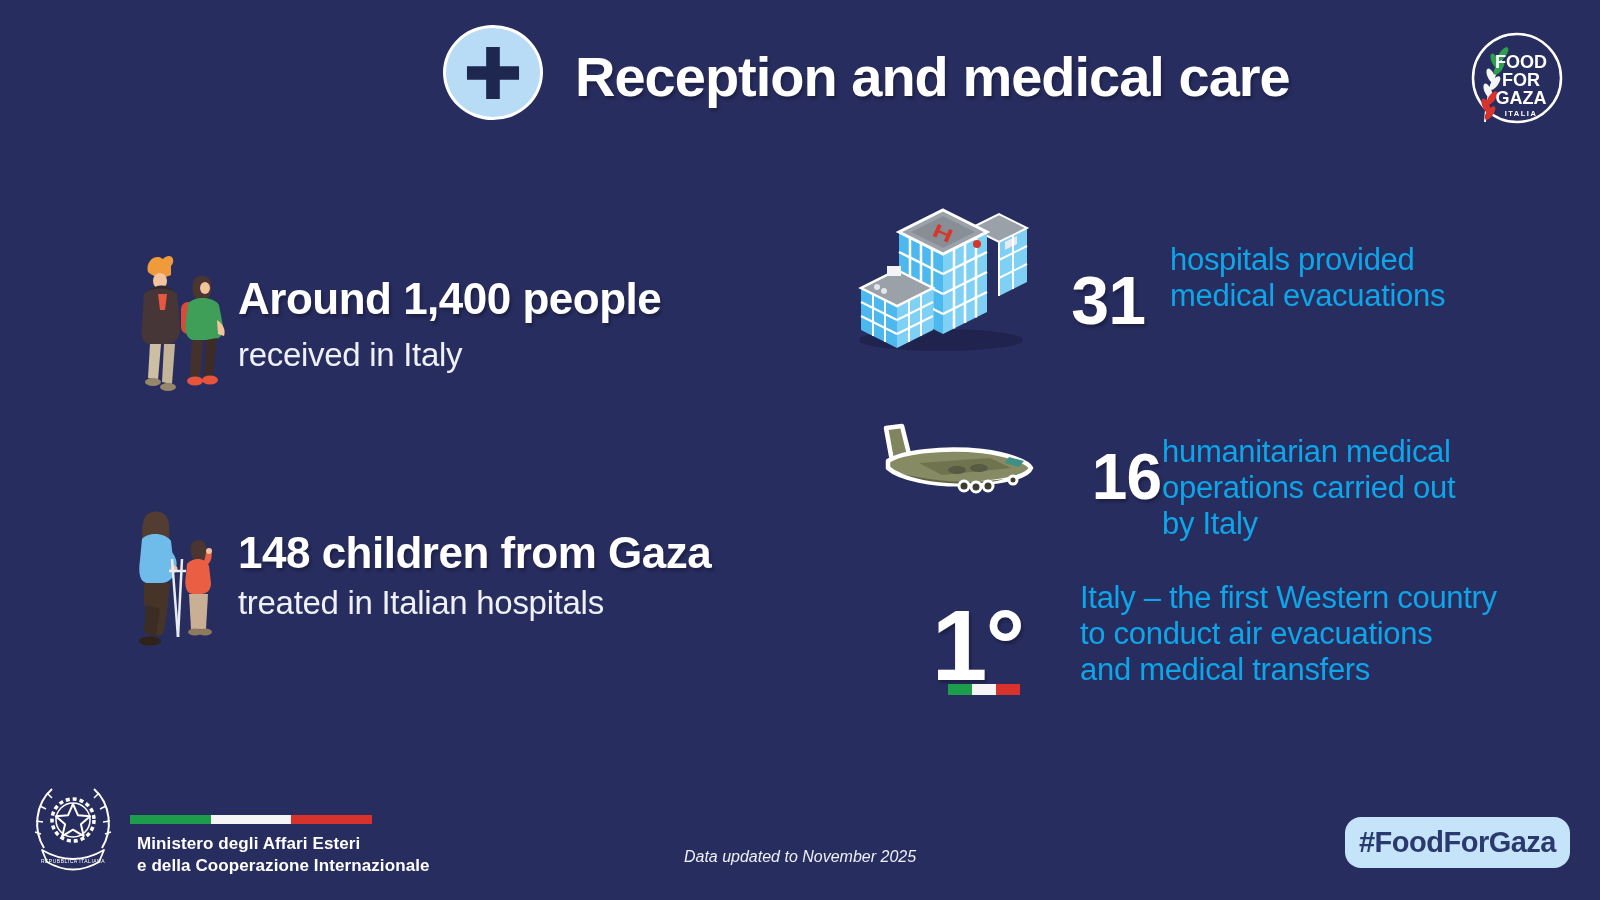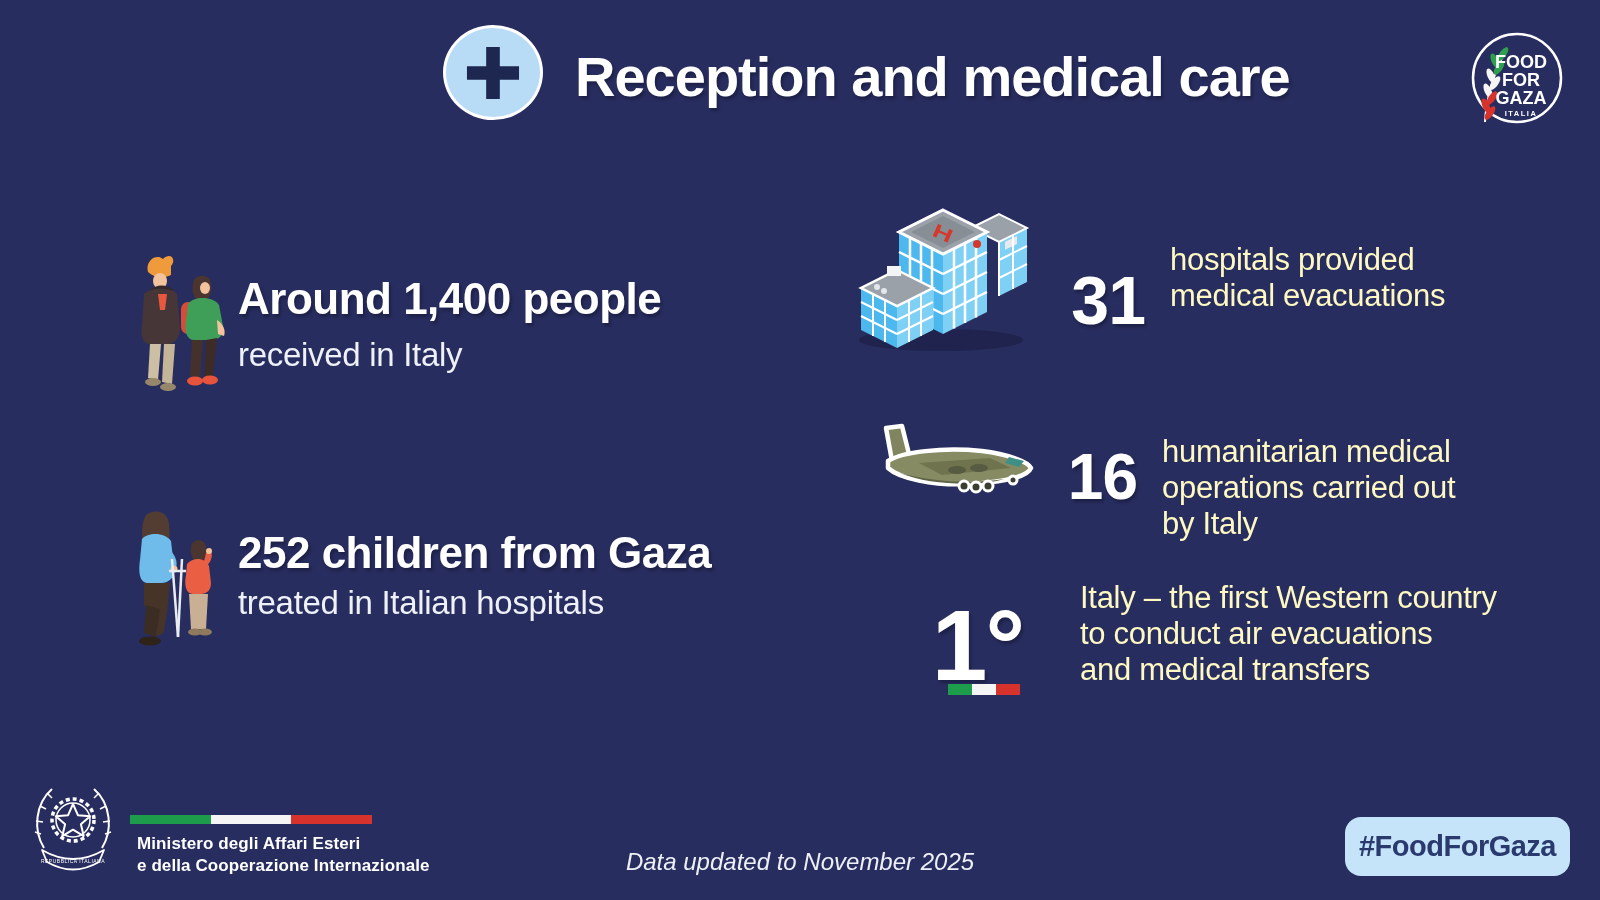--- a/index.html
+++ b/index.html
@@ -25,31 +25,31 @@
 
   
   .logo{left:1455px;top:28px;width:115px;height:105px;}
 
   
   .stat-value{font-size:44px;font-weight:700;letter-spacing:-0.5px;white-space:nowrap;}
   .stat-label{font-size:33px;font-weight:400;letter-spacing:-0.3px;color:#eef1f8;white-space:nowrap;}
 
   
   .big-number{font-size:68px;font-weight:700;text-align:right;letter-spacing:-1px;}
-  .right-label{font-size:31px;font-weight:400;letter-spacing:-0.3px;line-height:36px;color:#fef9c3;white-space:nowrap;}
+  .right-label{font-size:31px;font-weight:400;letter-spacing:-0.3px;line-height:36px;color:#0ea5e9;white-space:nowrap;}
   .rank-number{font-size:100px;font-weight:700;line-height:100px;text-align:center;letter-spacing:-2px;}
   .flag-bar{display:flex;}
   .flag-bar span{flex:1;height:100%;display:block;}
 
   
   .ministry{left:130px;top:833px;font-size:17px;font-weight:700;line-height:22px;letter-spacing:0.1px;margin-left:7px;}
   .flag-strip{left:130px;top:815px;width:242px;height:9px;}
-  .note{left:50%;top:848px;transform:translateX(-50%);font-style:italic;font-size:24px;color:#eef0f8;white-space:nowrap;text-align:right;}
+  .note{left:50%;top:848px;transform:translateX(-50%);font-style:italic;font-size:16px;color:#eef0f8;white-space:nowrap;text-align:right;}
   .hashtag-badge{
-    left:1345px;top:817px;width:225px;height:59px;border-radius:16px;
+    left:1345px;top:817px;width:225px;height:51px;border-radius:16px;
     background:#c5e4f9;display:flex;align-items:center;justify-content:center;
   }
   .hashtag-badge div{font-size:29px;font-weight:700;color:#2b3a6e;letter-spacing:-0.5px;}
 </style>
 </head>
 <body>
 
 <div class="canvas">
 
   <div class="abs cross-badge">
@@ -128,21 +128,21 @@
 
       <path d="M79,42 C79,33 94,33 94,42 C96,50 92,57 86,57 C81,57 78,50 79,42 Z" fill="#4a3530"></path>
       <path d="M75,59 C81,52 93,52 97,61 L99,78 C99,85 95,89 89,89 L81,89 C74,89 72,80 74,70 Z" fill="#ea5f44"></path>
       <path d="M93,62 C99,58 101,51 99,46 L94,48 C93,53 92,57 90,60 Z" fill="#ea5f44"></path>
       <circle cx="97" cy="46" r="3" fill="#f3c39e"></circle>
       <path d="M77,89 L96,89 L94,124 L79,124 Z" fill="#c9b094"></path>
       <ellipse cx="83" cy="127" rx="7" ry="3.5" fill="#8f7a60"></ellipse>
       <ellipse cx="93" cy="127" rx="7" ry="3.5" fill="#8f7a60"></ellipse>
     </svg>
   </div>
-  <div class="abs stat-value shadowed" style="left:238px;top:528px;">252 children from Gaza</div>
+  <div class="abs stat-value shadowed" style="left:238px;top:528px;">148 children from Gaza</div>
   <div class="abs stat-label" style="left:238px;top:584px;">treated in Italian hospitals</div>
 
   <div class="abs" style="left:853px;top:200px;">
     <svg width="182" height="152" viewBox="0 0 182 152">
       <ellipse cx="88" cy="140" rx="82" ry="11" fill="#1f234d"></ellipse>
 
       <g>
         <polygon points="146,42 174,28 174,82 146,96" fill="#7fd0f5"></polygon>
         <polygon points="118,28 146,14 174,28 146,42" fill="#9aa1a8" stroke="#ffffff" stroke-width="2"></polygon>
         <rect x="152" y="20" width="12" height="8" fill="#e8eaee" transform="skewY(-26) translate(0,96)"></rect>
@@ -196,21 +196,21 @@
       <ellipse cx="107" cy="50" rx="9" ry="4" fill="#565b41"></ellipse>
       <polygon points="137,39 152,43 147,49 133,45" fill="#3e8f86"></polygon>
       <g fill="#3a3e2e" stroke="#ffffff" stroke-width="3">
         <circle cx="92" cy="68" r="5"></circle>
         <circle cx="104" cy="69" r="5"></circle>
         <circle cx="116" cy="68" r="5"></circle>
         <circle cx="141" cy="62" r="4"></circle>
       </g>
     </svg>
   </div>
-  <div class="abs big-number shadowed" style="left:1032px;top:440px;width:105px;font-size:64px;">16</div>
+  <div class="abs big-number shadowed" style="left:1056px;top:440px;width:105px;font-size:64px;">16</div>
   <div class="abs right-label" style="left:1162px;top:434px;">
     <div>humanitarian medical</div>
     <div>operations carried out</div>
     <div>by Italy</div>
   </div>
 
   <div class="abs rank-number shadowed" style="left:930px;top:595px;width:95px;">1°</div>
   <div class="abs flag-bar" style="left:948px;top:684px;width:72px;height:11px;">
     <span style="background:#1d9c4b;"></span>
     <span style="background:#f4f5f4;"></span>

